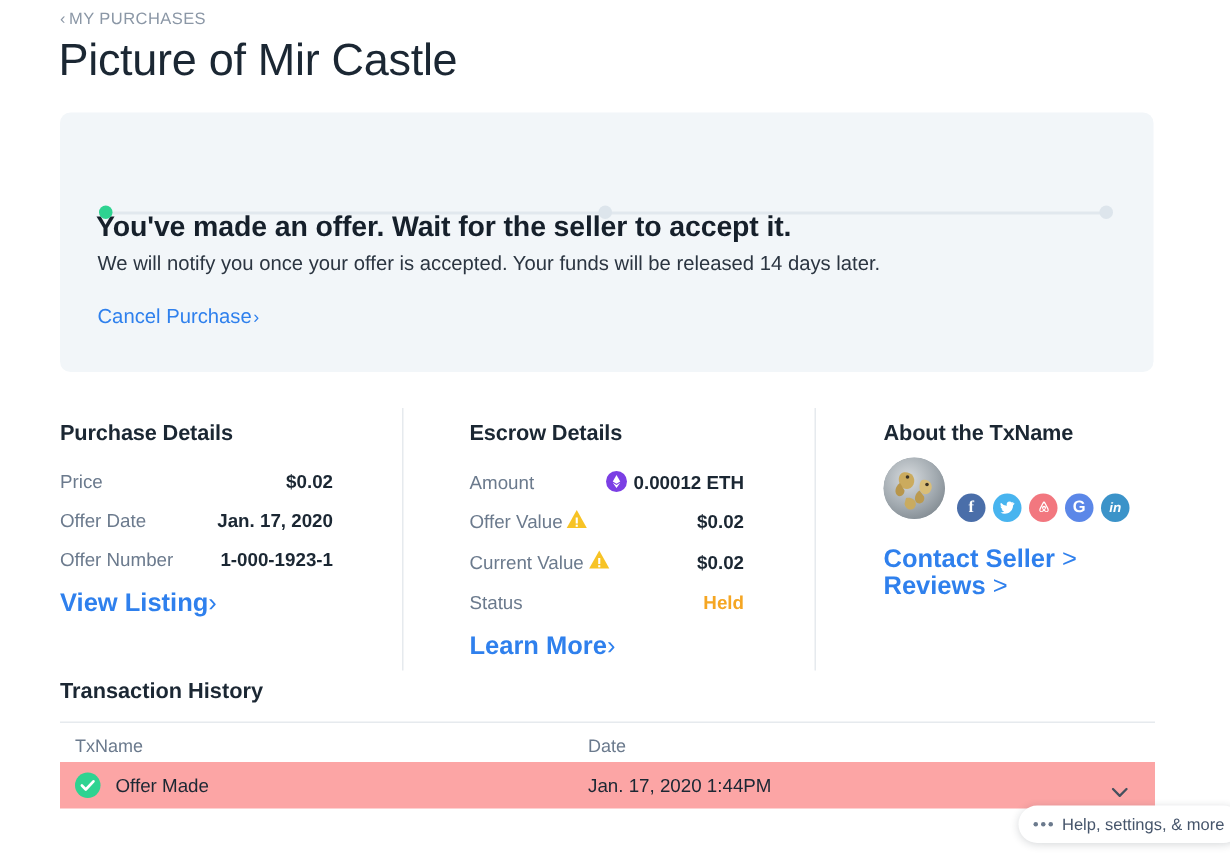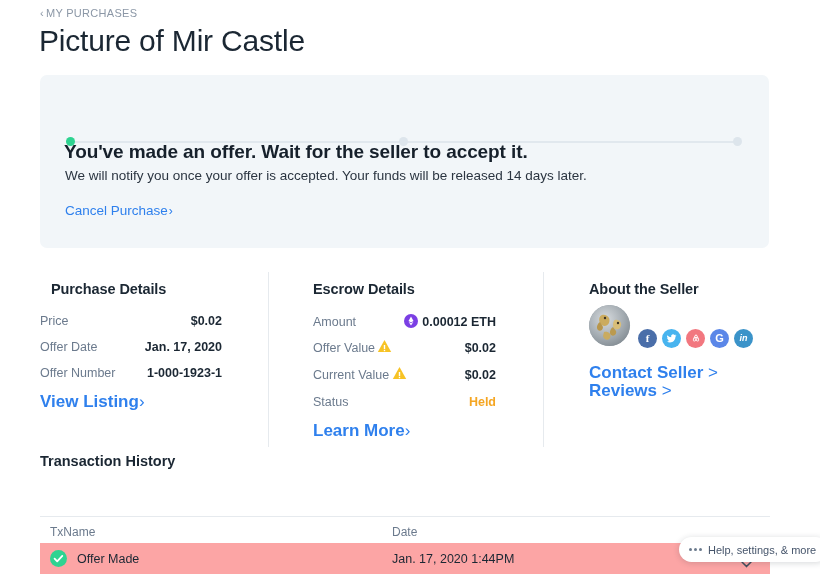--- a/index.html
+++ b/index.html
@@ -147,21 +147,21 @@
   .col-link {
     position: absolute;
     font-size: 17px;
     font-weight: bold;
     color: #2f80ed;
     cursor: pointer;
   }
   .col-link .arr { font-weight: normal; }
 
   
-  .c1-head { left: 40px; top: 9px; margin-left: 11px; }
+  .c1-head { left: 40px; top: 9px; }
   .c1-row  { left: 40px; width: 182px; }
   .c1-row .k { position: absolute; left: 0; }
   .c1-row .v { position: absolute; right: 0; }
   .r-price { top: 42px; }
   .r-date  { top: 68px; }
   .r-num   { top: 94px; }
   .c1-link { left: 40px; top: 120px; }
 
   
   .c2-head { left: 313px; top: 9px; }
@@ -253,21 +253,20 @@
     top: 453px;
     font-size: 14.5px;
     font-weight: bold;
     color: #1b2733;
   }
   .tx-table {
     position: absolute;
     left: 40px;
     top: 481px;
     width: 730px;
-    margin-top: 35px;
   }
   .tx-header {
     position: relative;
     height: 27px;
     border-top: 1px solid #e6eaee;
   }
   .tx-header .th {
     position: absolute;
     top: 8px;
     font-size: 12px;
@@ -428,21 +427,21 @@
 
     <div class="kv c2-row e-status">
       <span class="k">Status</span>
       <span class="v">Held</span>
     </div>
 
     <div class="col-link c2-link">
       <span>Learn More</span><span class="arr">›</span>
     </div>
 
-    <div class="col-head c3-head">About the Seller</div>
+    <div class="col-head c3-head">About the TxName</div>
 
     <div class="avatar">
       <svg width="41" height="41" viewBox="0 0 41 41">
         <defs>
           <radialGradient id="avbg" cx="40%" cy="35%" r="75%">
             <stop offset="0%" stop-color="#d8dcdf"></stop>
             <stop offset="60%" stop-color="#a3abb1"></stop>
             <stop offset="100%" stop-color="#7d868d"></stop>
           </radialGradient>
         </defs>

